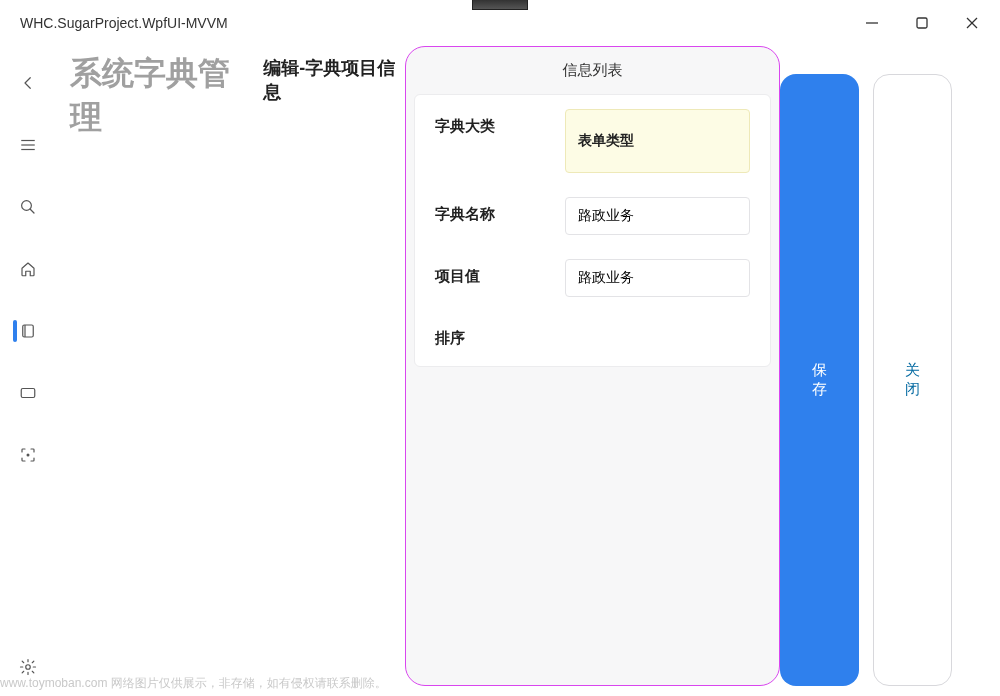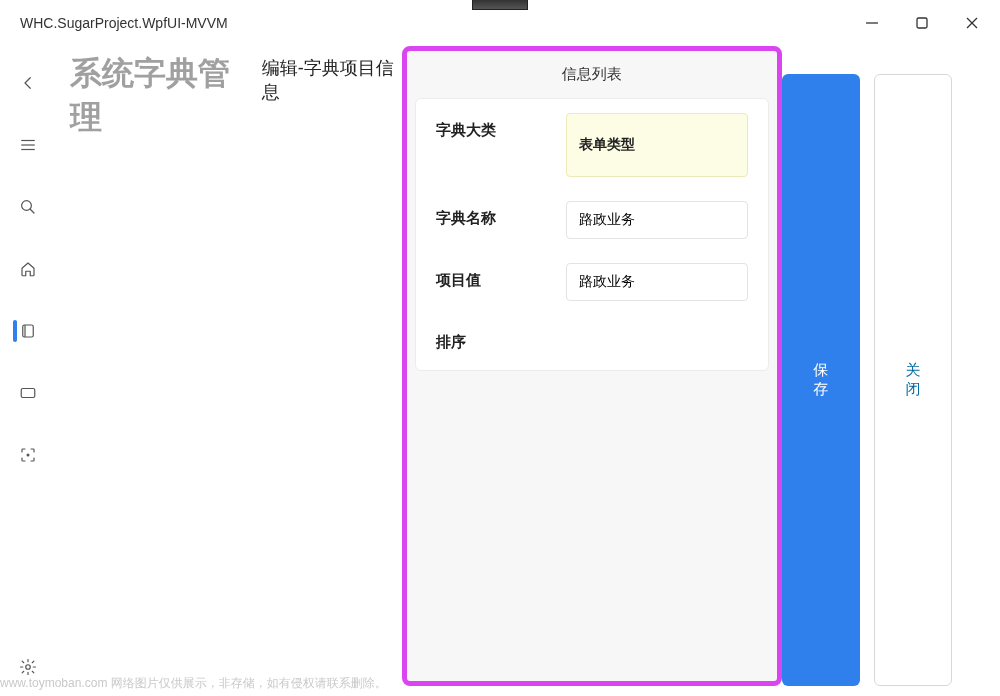--- a/index.html
+++ b/index.html
@@ -88,28 +88,28 @@
       display: flex;
     }
     .page-title {
       font-size: 32px;
       font-weight: 700;
       color: #a0a0a0;
       margin-top: 6px;
     }
     .subtitle {
       font-size: 18px;
-      font-weight: 400;
+      font-weight: 700;
       color: #222;
       margin: 10px 0 14px 12px;
     }
     .form-card {
       background: #f7f7f8;
-      border: 5px solid #d946ef;
-      border-radius: 8px;
+      border: 1px solid #d946ef;
+      border-radius: 20px;
       padding: 0 0 18px 0;
     }
     .form-card-header {
       text-align: center;
       padding: 14px 0;
       font-size: 15px;
       color: #333;
     }
     .inner-card {
       background: #fff;
@@ -168,21 +168,21 @@
     }
     .button-row {
       display: flex;
       justify-content: flex-end;
       gap: 14px;
       margin-top: 28px;
     }
     .btn {
       padding: 12px 26px;
       font-size: 15px;
-      border-radius: 6px;
+      border-radius: 16px;
       cursor: pointer;
       font-family: Liberation Mono, monospace;
       border: 1px solid transparent;
     }
     .btn-primary {
       background: #2f80ed;
       color: #fff;
     }
     .btn-secondary {
       background: #fff;

